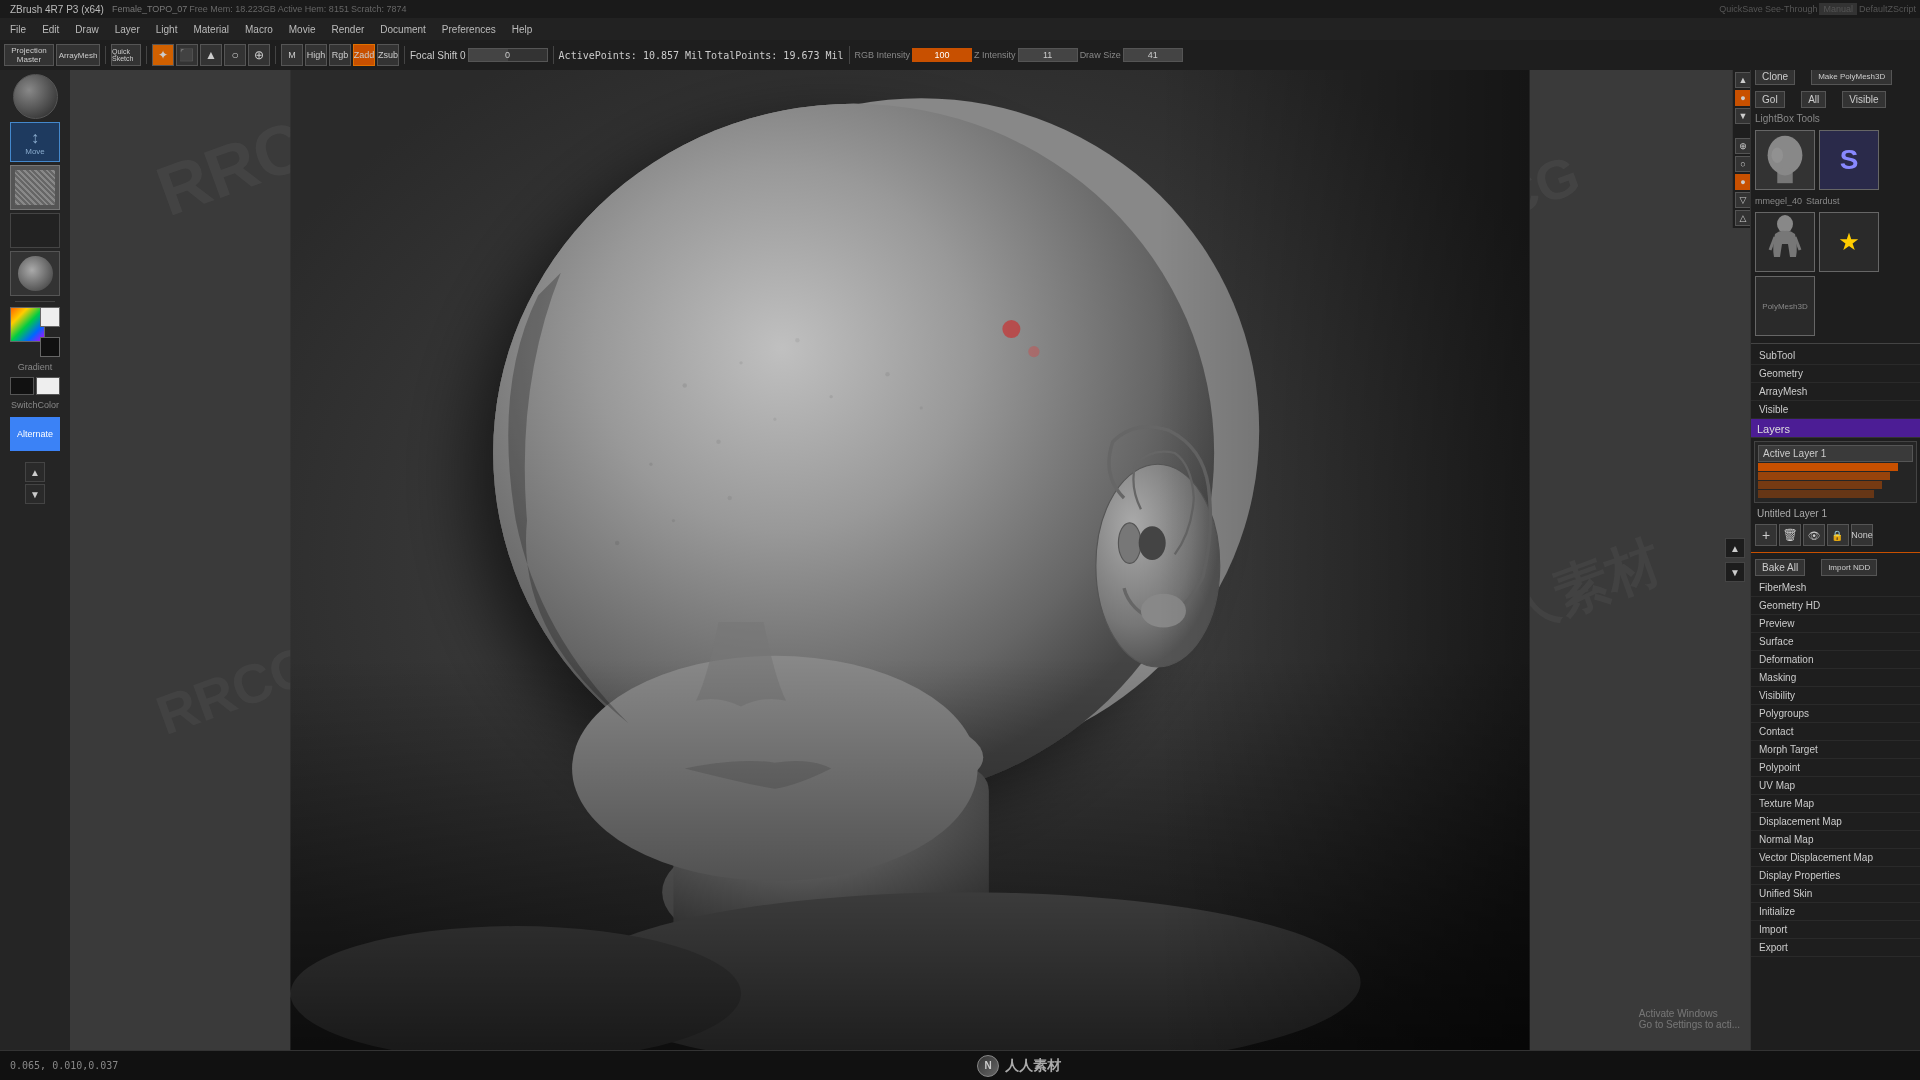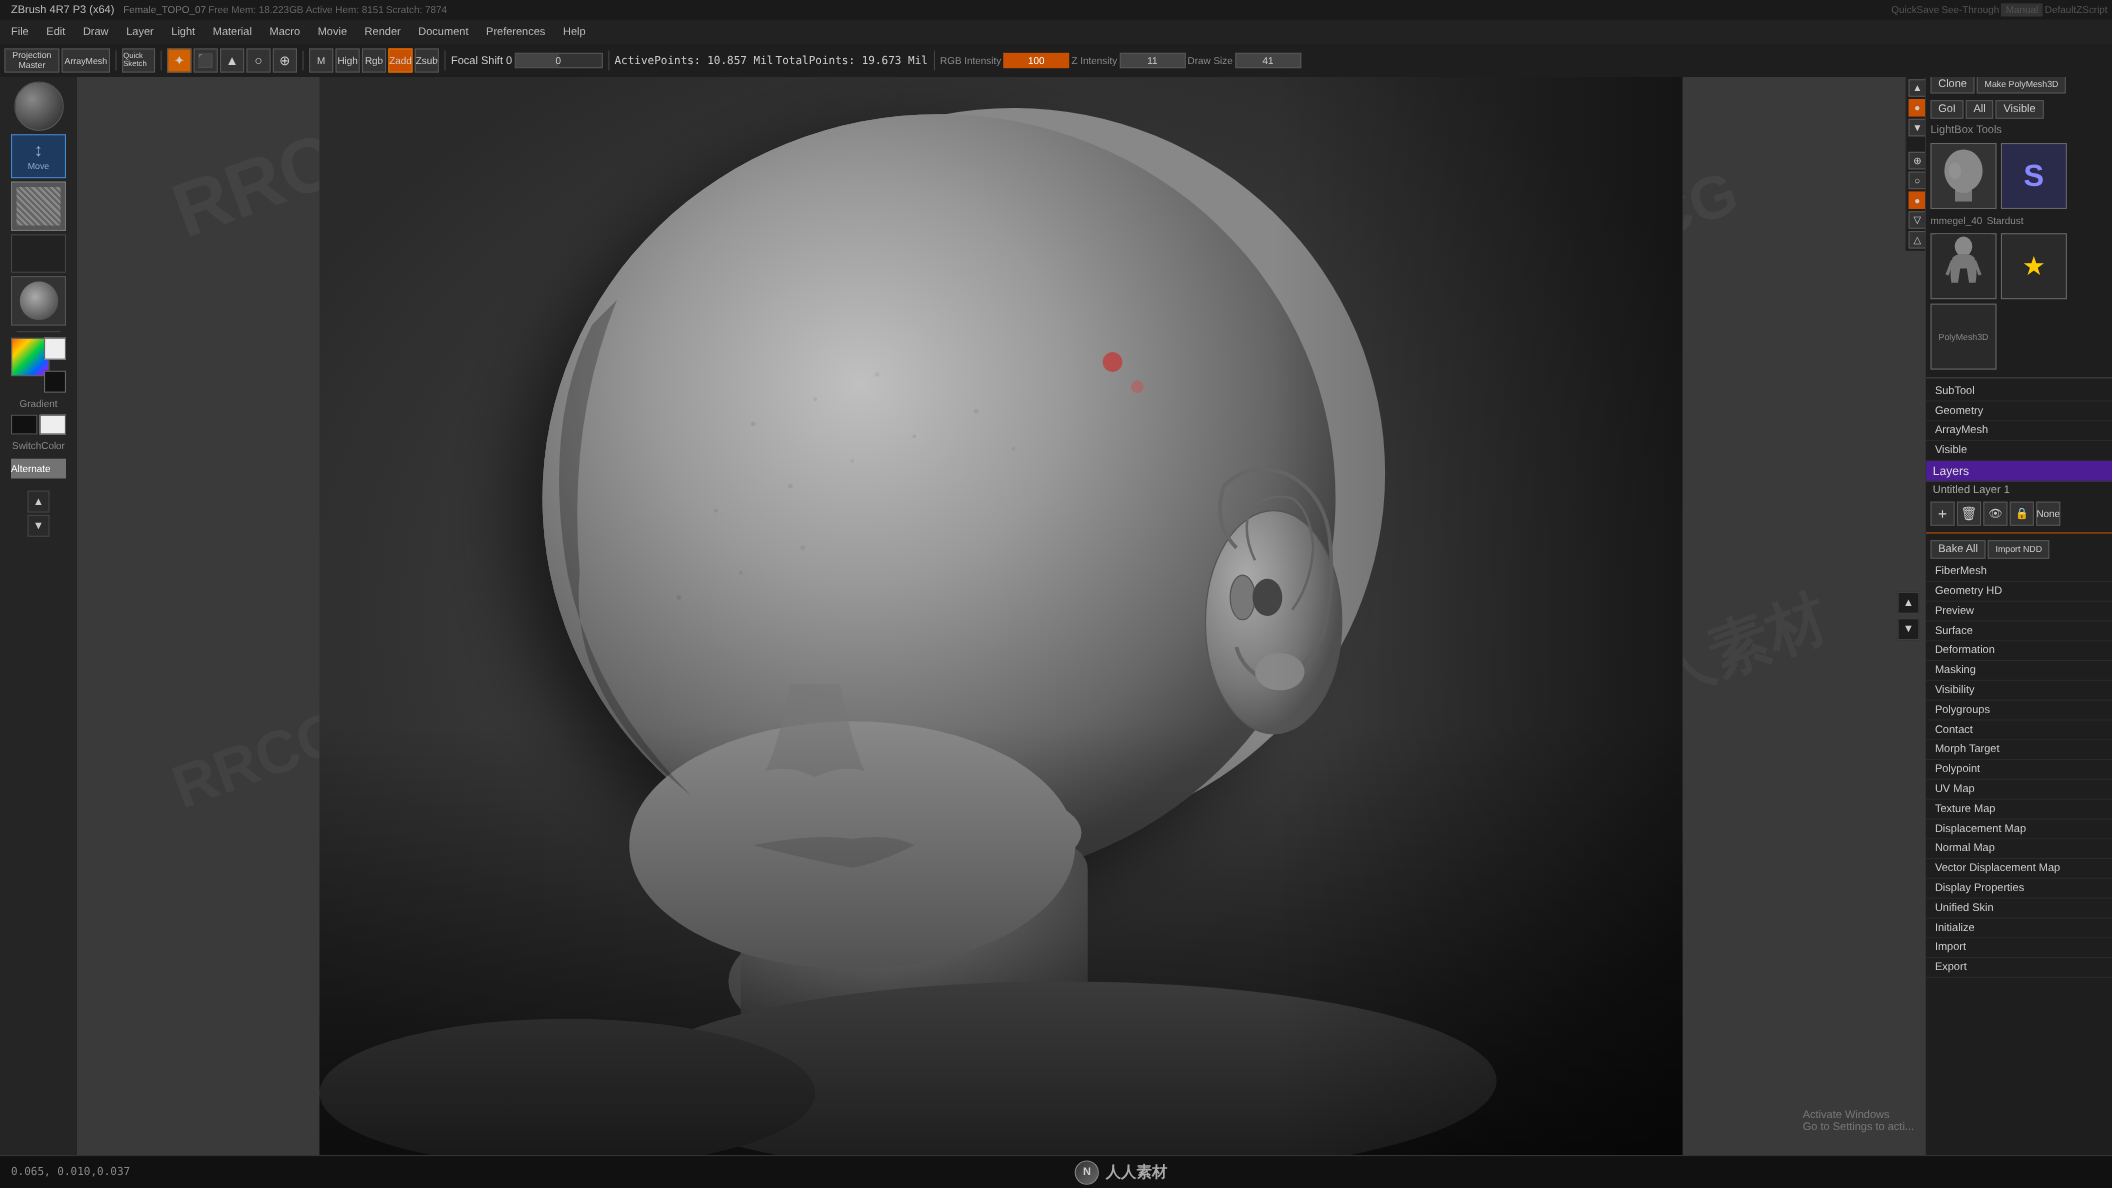--- a/index.html
+++ b/index.html
@@ -116,21 +116,21 @@
       border: 1px solid #555;
       color: #ccc;
       font-size: 10px;
       padding: 2px 6px;
       cursor: pointer;
       white-space: nowrap;
     }
 
     .right-panel-btn-row {
       display: flex;
-      gap: 2px;
+      gap: 16px;
       padding: 3px 4px;
     }
 
     .right-panel-label {
       font-size: 10px;
       color: #888;
       padding: 2px 4px;
     }
 
     .right-panel-item {
@@ -398,21 +398,21 @@
   </div>
 
   <span style="font-size:9px;color:#888;margin-top:2px;">Gradient</span>
 
   <div style="width:50px;display:flex;gap:2px;margin:2px 0;">
     <div style="width:24px;height:18px;background:#111;border:1px solid #555;cursor:pointer;"></div>
     <div style="width:24px;height:18px;background:#eee;border:1px solid #555;cursor:pointer;"></div>
   </div>
   <span style="font-size:9px;color:#888;">SwitchColor</span>
 
-  <div style="width:50px;height:18px;background:#737373;border:none;display:flex;align-items:center;justify-content:flex-start;margin-top:4px;cursor:pointer;">
+  <div style="width:50px;height:34px;background:#3b82f6;border:none;display:flex;align-items:center;justify-content:center;margin-top:4px;cursor:pointer;">
     <span style="font-size:9px;color:#fff;">Alternate</span>
   </div>
 
   <div style="display:flex;flex-direction:column;gap:2px;margin-top:8px;">
     <div class="right-nav-btn">▲</div>
     <div class="right-nav-btn">▼</div>
   </div>
 </div>
 
 <div id="canvas-area">
@@ -606,20 +606,30 @@
   <div class="right-panel-item">SubTool</div>
 
   <div class="right-panel-item">Geometry</div>
 
   <div class="right-panel-item">ArrayMesh</div>
 
   <div class="right-panel-item">Visible</div>
 
   <div class="panel-section-title">Layers</div>
 
+  <div style="padding:3px;background:#252525;border:1px solid #444;margin:3px;">
+    <div style="background:#3a3a3a;border:1px solid #555;padding:2px 4px;font-size:10px;color:#ccc;cursor:pointer;">
+      <span>Active Layer 1</span>
+    </div>
+
+    <div class="layers-bar" style="width:90%;"></div>
+    <div class="layers-bar" style="width:85%;opacity:0.7;"></div>
+    <div class="layers-bar" style="width:80%;opacity:0.5;"></div>
+    <div class="layers-bar" style="width:75%;opacity:0.4;"></div>
+  </div>
 
   <div style="padding:2px 6px;font-size:10px;color:#aaa;">Untitled Layer 1</div>
 
   <div style="display:flex;gap:2px;padding:3px 4px;align-items:center;">
     <div class="icon-btn" style="font-size:14px;">+</div>
     <div class="icon-btn" style="font-size:12px;">🗑</div>
     <div class="icon-btn" style="font-size:10px;">👁</div>
     <div class="icon-btn" style="font-size:10px;">🔒</div>
     <div class="icon-btn" style="font-size:9px;padding:0 3px;">None</div>
   </div>

